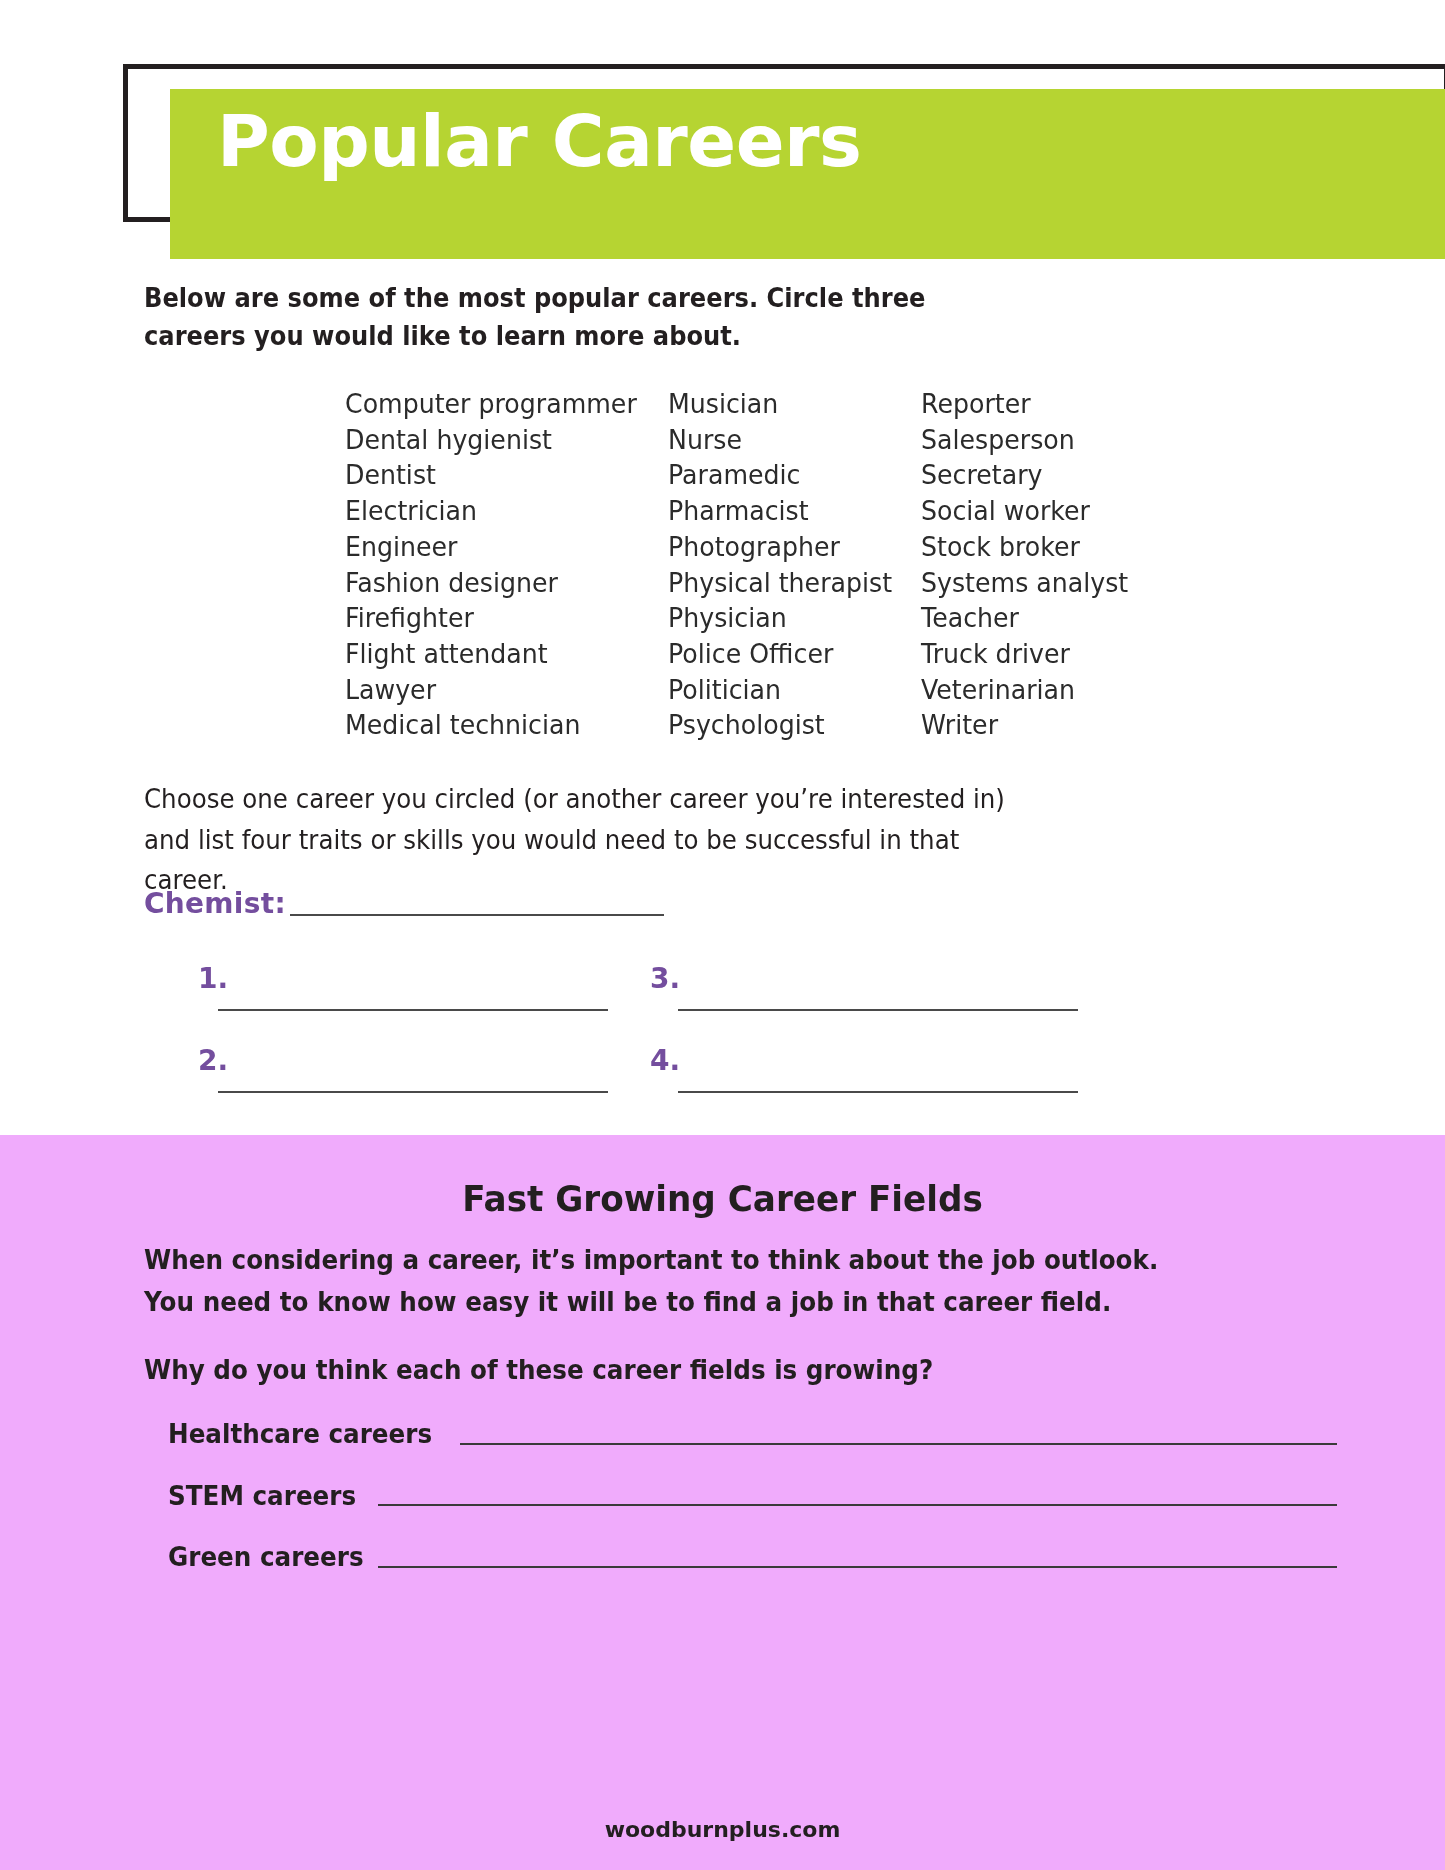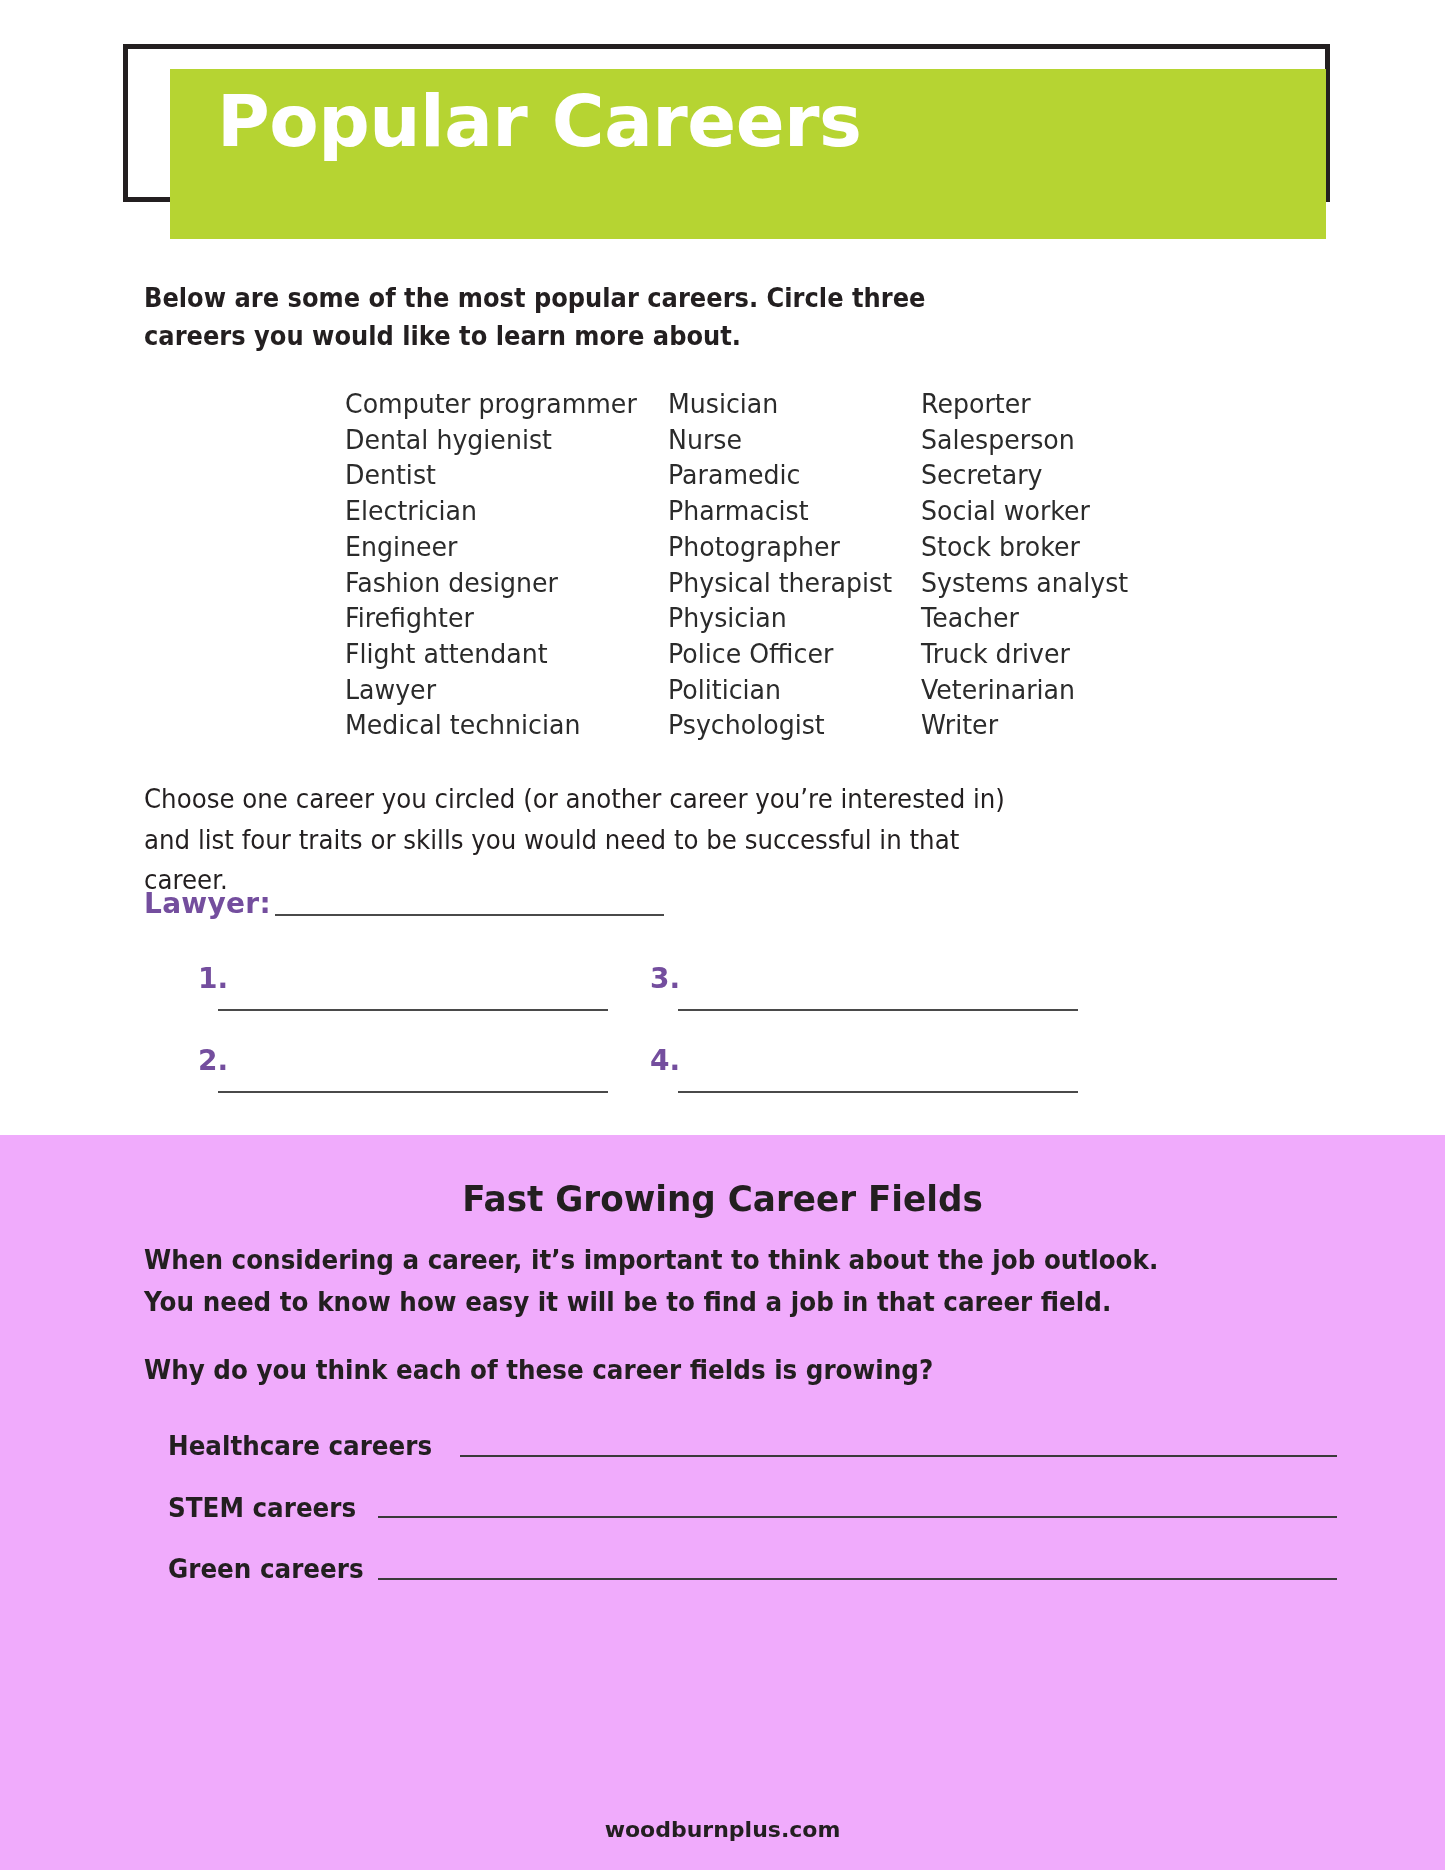--- a/index.html
+++ b/index.html
@@ -13,21 +13,22 @@
     font-family: "Liberation Sans", sans-serif;
     color: #231f20;
     overflow: hidden;
     position: relative;
   }
 
   
   .header-zone {
     position: relative;
     height: 250px;
-    width: 1326px;
+    width: 1445px;
+    margin-top: 20px;
   }
   .header-frame {
     position: absolute;
     left: 123px;
     top: 44px;
     right: -4px;
     height: 158px;
     border: 5px solid #231f20;
     background: #ffffff;
     box-sizing: border-box;
@@ -204,21 +205,21 @@
     width: 1120px;
     font-family: "DejaVu Sans", sans-serif;
     font-weight: bold;
     font-size: 26.5px;
     line-height: 1.45;
     color: #231f20;
     transform: scaleX(0.93);
     transform-origin: left top;
   }
   .field-rows {
-    margin-top: 44px;
+    margin-top: 32px;
     padding: 0 108px 0 168px;
   }
   .field-row {
     display: flex;
     align-items: flex-end;
     margin-bottom: 35px;
   }
   .field-row .flabel {
     font-family: "DejaVu Sans", sans-serif;
     font-weight: bold;
@@ -298,21 +299,21 @@
         <div class="career-item">Teacher</div>
         <div class="career-item">Truck driver</div>
         <div class="career-item">Veterinarian</div>
         <div class="career-item">Writer</div>
       </div>
   </div>
 
   <div class="choose">Choose one career you circled (or another career you’re interested in) and list four traits or skills you would need to be successful in that career.</div>
 
   <div class="career-field">
-    <span class="career-label">Lawyer:</span>
+    <span class="career-label">Chemist:</span>
     <span class="career-rule"></span>
   </div>
 
   <div class="traits">
     <div class="trait t1">
       <div class="num">1.</div>
       <div class="rule"></div>
     </div>
     <div class="trait t2">
       <div class="num">2.</div>

